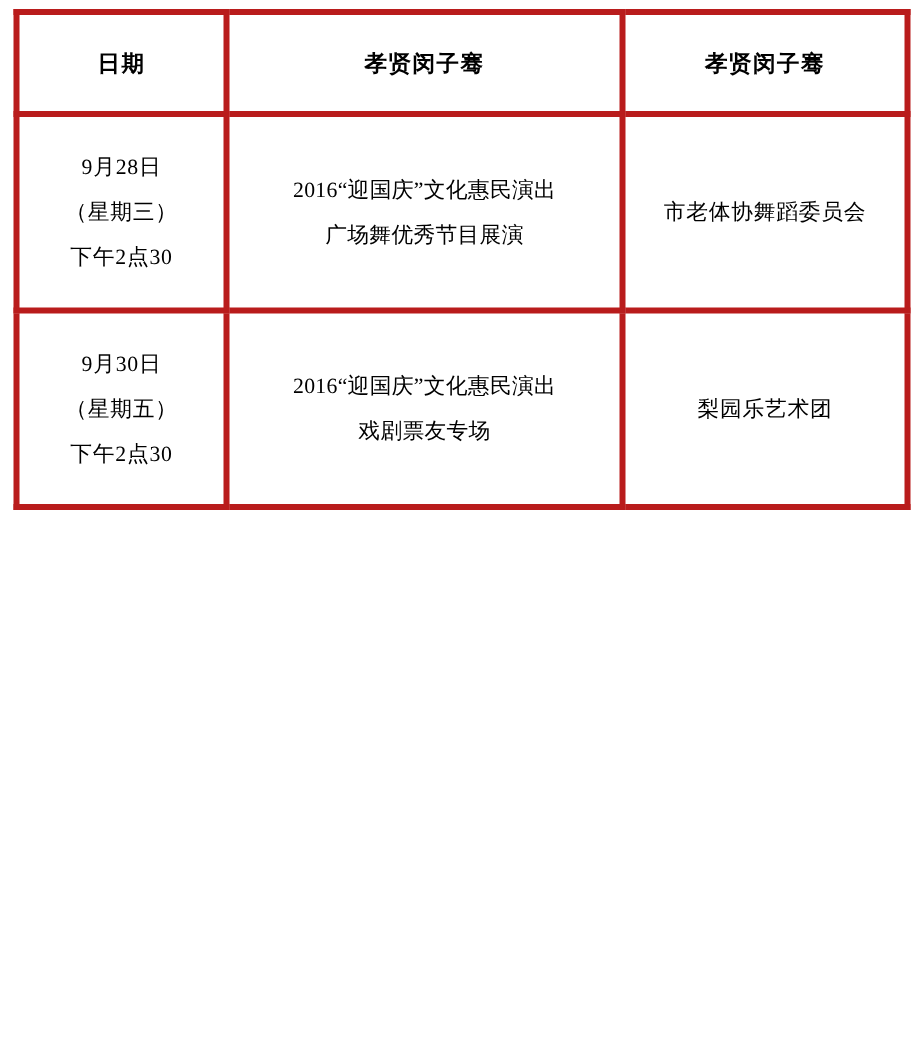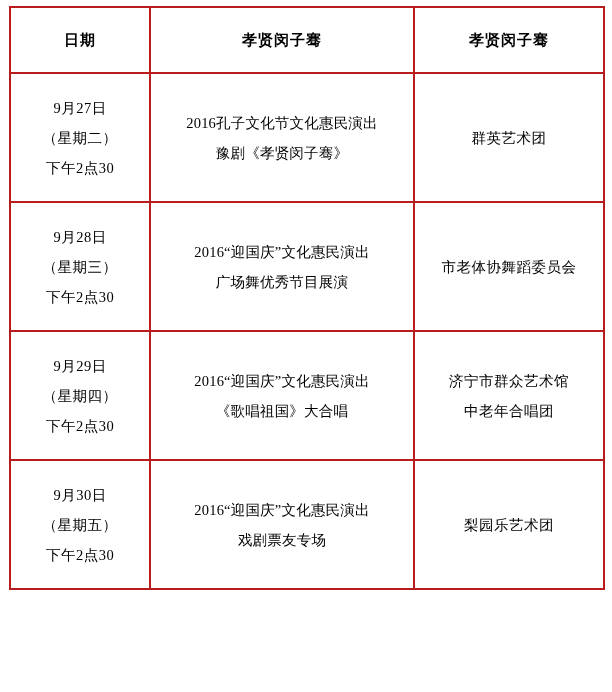--- a/index.html
+++ b/index.html
@@ -20,21 +20,21 @@
     position: relative;
     box-sizing: border-box;
     padding: 6px 9px 6px 9px;
   }
   table.schedule {
     width: 594px;
     border-collapse: collapse;
     table-layout: fixed;
   }
   table.schedule td, table.schedule th {
-    border: 2px solid #b91c1c;
+    border: 4px solid #b91c1c;
     text-align: center;
     vertical-align: middle;
     padding: 4px 2px;
   }
   col.c-date { width: 140px; }
   col.c-form { width: 264px; }
   col.c-unit { width: 190px; }
 
   thead th {
     height: 56px;
@@ -73,75 +73,34 @@
       <tr>
         <th>日期</th>
         <th>孝贤闵子骞</th>
         <th>孝贤闵子骞</th>
       </tr>
     </thead>
     <tbody>
       <tr>
         <td class="date-cell">
           <span class="cell-lines">
-            <span class="ln">9月27日</span>
-            <span class="ln">（星期二）</span>
-            <span class="ln">下午2点30</span>
-          </span>
-        </td>
-        <td class="form-cell">
-          <span class="cell-lines">
-            <span class="ln">2016孔子文化节文化惠民演出</span>
-            <span class="ln">豫剧《孝贤闵子骞》</span>
-          </span>
-        </td>
-        <td class="unit-cell">
-          <span class="cell-lines">
-            <span class="ln">群英艺术团</span>
-          </span>
-        </td>
-      </tr>
-      <tr>
-        <td class="date-cell">
-          <span class="cell-lines">
             <span class="ln">9月28日</span>
             <span class="ln">（星期三）</span>
             <span class="ln">下午2点30</span>
           </span>
         </td>
         <td class="form-cell">
           <span class="cell-lines">
             <span class="ln">2016“迎国庆”文化惠民演出</span>
             <span class="ln">广场舞优秀节目展演</span>
           </span>
         </td>
         <td class="unit-cell">
           <span class="cell-lines">
             <span class="ln">市老体协舞蹈委员会</span>
-          </span>
-        </td>
-      </tr>
-      <tr>
-        <td class="date-cell">
-          <span class="cell-lines">
-            <span class="ln">9月29日</span>
-            <span class="ln">（星期四）</span>
-            <span class="ln">下午2点30</span>
-          </span>
-        </td>
-        <td class="form-cell">
-          <span class="cell-lines">
-            <span class="ln">2016“迎国庆”文化惠民演出</span>
-            <span class="ln">《歌唱祖国》大合唱</span>
-          </span>
-        </td>
-        <td class="unit-cell">
-          <span class="cell-lines">
-            <span class="ln">济宁市群众艺术馆</span>
-            <span class="ln">中老年合唱团</span>
           </span>
         </td>
       </tr>
       <tr>
         <td class="date-cell">
           <span class="cell-lines">
             <span class="ln">9月30日</span>
             <span class="ln">（星期五）</span>
             <span class="ln">下午2点30</span>
           </span>

